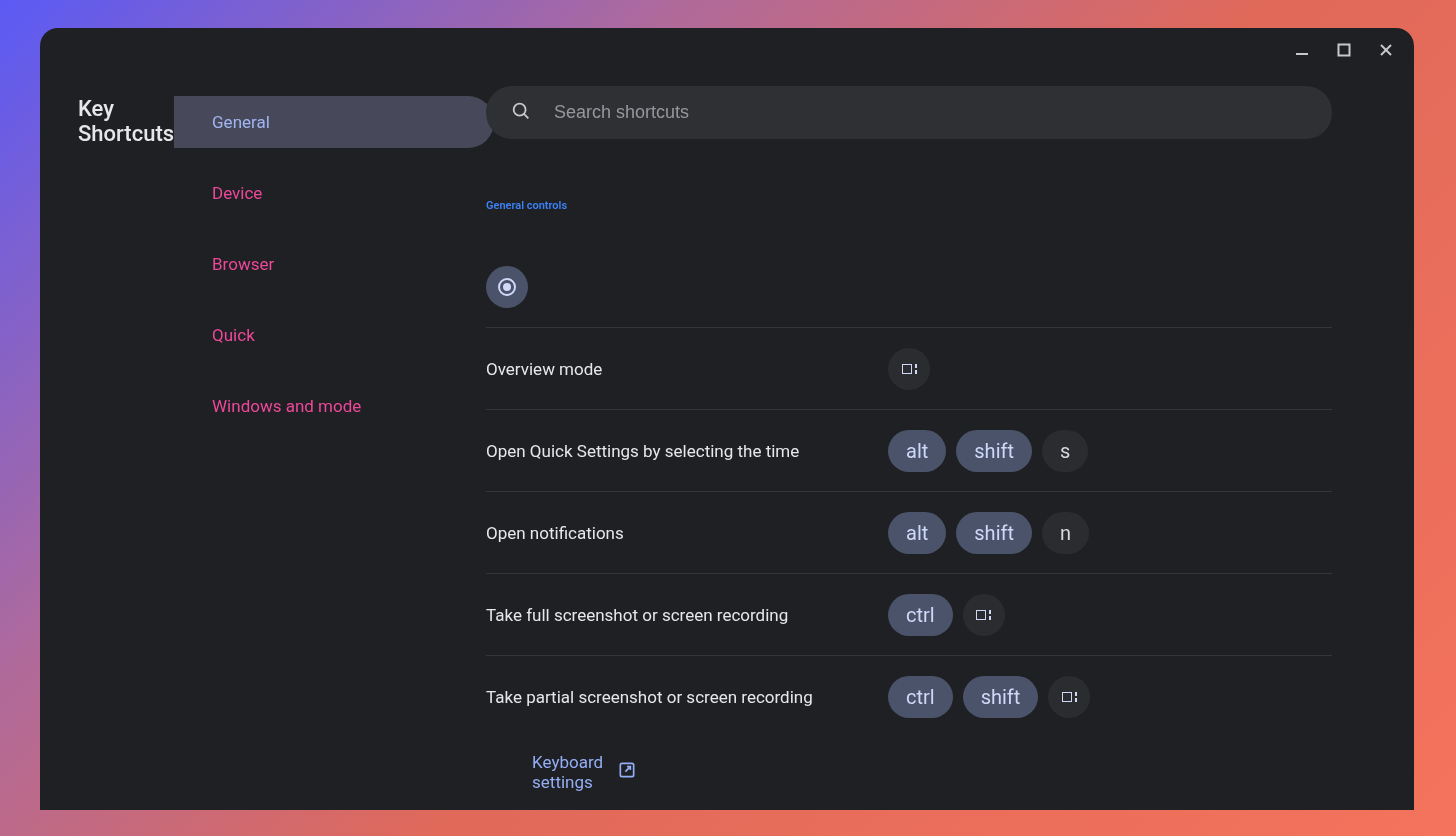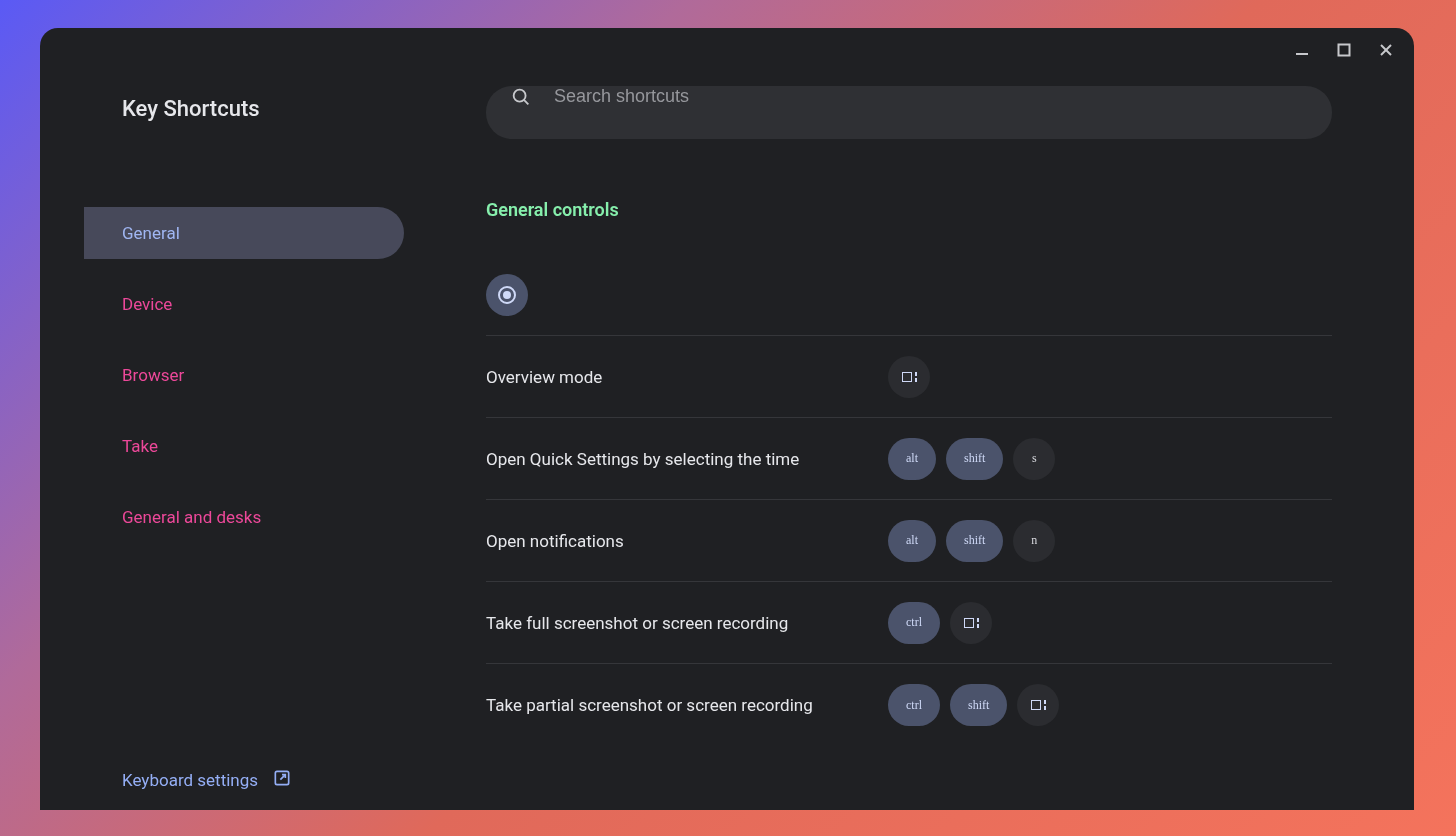--- a/index.html
+++ b/index.html
@@ -38,23 +38,22 @@
   cursor: pointer;
 }
 .content {
   flex: 1;
   display: flex;
   min-height: 0;
 }
 .sidebar {
   width: 446px;
   display: flex;
-  flex-direction: column;
+  flex-direction: row;
   padding-top: 32px;
-  padding-left: 44px;
 }
 .app-title {
   color: #e6e7eb;
   font-size: 22px;
   font-weight: 500;
   padding-left: 38px;
   margin-bottom: 86px;
 }
 .nav {
   display: flex;
@@ -94,38 +93,38 @@
   display: flex;
   flex-direction: column;
   padding-top: 22px;
   padding-right: 82px;
 }
 .search-wrap {
   background: #2f3034;
   border-radius: 26px;
   height: 53px;
   display: flex;
-  align-items: flex-start;
+  align-items: center;
   padding: 0 24px;
   gap: 22px;
   margin-bottom: 60px;
 }
 .search-wrap input {
   flex: 1;
   background: transparent;
   border: none;
   outline: none;
   color: #e6e7eb;
   font-size: 18px;
 }
 .search-wrap input::placeholder { color: #96979c; }
 .search-icon { color: #c7c8cc; }
 .section-title {
-  color: #86efac;
-  font-size: 18px;
+  color: #3b82f6;
+  font-size: 11px;
   font-weight: 600;
   margin-bottom: 34px;
 }
 .shortcut-row {
   display: flex;
   align-items: center;
   height: 82px;
   border-bottom: 1px solid #35363a;
 }
 .shortcut-row:last-child { border-bottom: none; }
@@ -139,23 +138,22 @@
   gap: 10px;
   align-items: center;
 }
 .key {
   height: 42px;
   min-width: 42px;
   border-radius: 21px;
   display: inline-flex;
   align-items: center;
   justify-content: center;
-  font-size: 12px;
+  font-size: 20px;
   padding: 0 18px;
-  font-family: Liberation Serif, serif;
 }
 .key.dark { background: #2b2c30; color: #d8d9de; }
 .key.mod  { background: #4b536b; color: #cfd9f7; }
 .key.icon-only { padding: 0; width: 42px; }
 .launcher-ring {
   width: 18px; height: 18px; border: 2px solid #cfd9f7; border-radius: 50%;
   display:flex;align-items:center;justify-content:center;
 }
 .launcher-ring::after{content:"";width:8px;height:8px;background:#cfd9f7;border-radius:50%;}
 .overview-glyph { display:flex; align-items:center; gap:3px; }
@@ -193,24 +191,24 @@
           <div class="nav-item active">
             <span>General</span>
           </div>
           <div class="nav-item">
             <span>Device</span>
           </div>
           <div class="nav-item">
             <span>Browser</span>
           </div>
           <div class="nav-item">
-            <span>Take</span>
+            <span>Quick</span>
           </div>
           <div class="nav-item">
-            <span>General and desks</span>
+            <span>Windows and mode</span>
           </div>
         </div>
       <div class="sidebar-footer">
         <a class="keyboard-settings">
           <span>Keyboard settings</span>
           <span>
             <svg width="20" height="20" viewBox="0 0 24 24" fill="none" stroke="#94aef5" stroke-width="2">
               <rect x="4" y="4" width="16" height="16" rx="2"></rect>
               <path d="M10 14 L16 8"></path>
               <path d="M12 8 H16 V12"></path>

